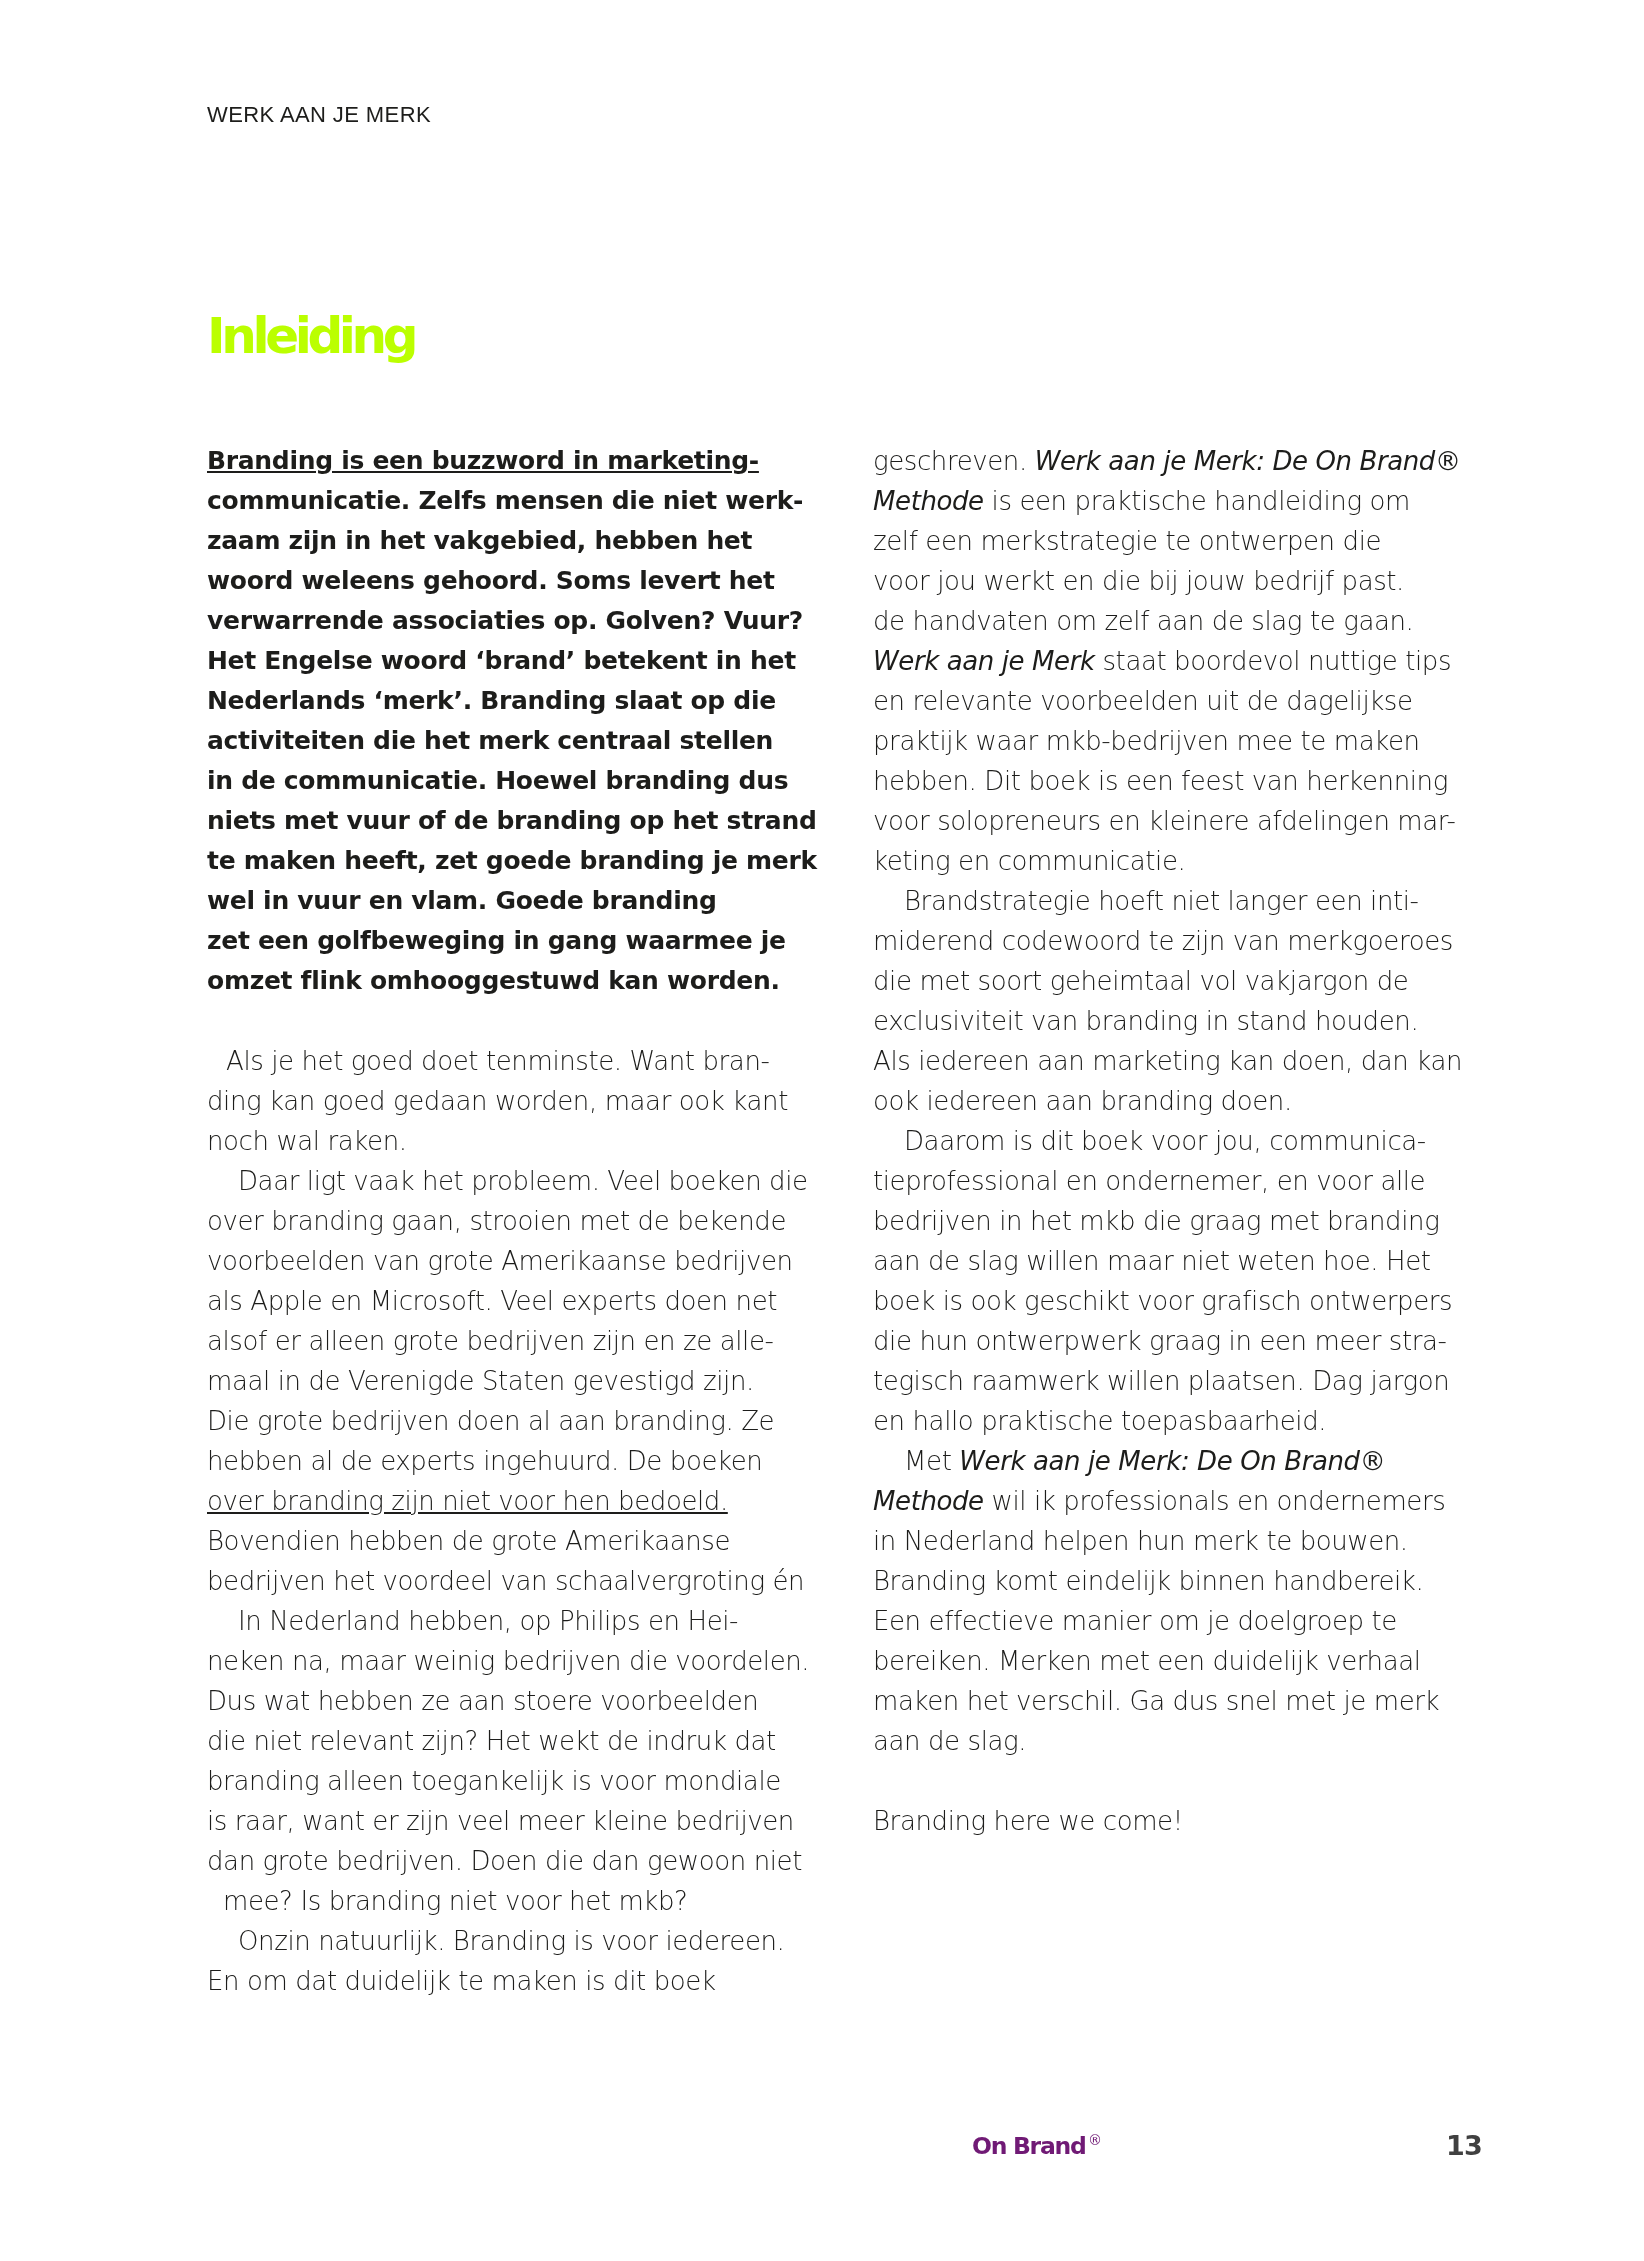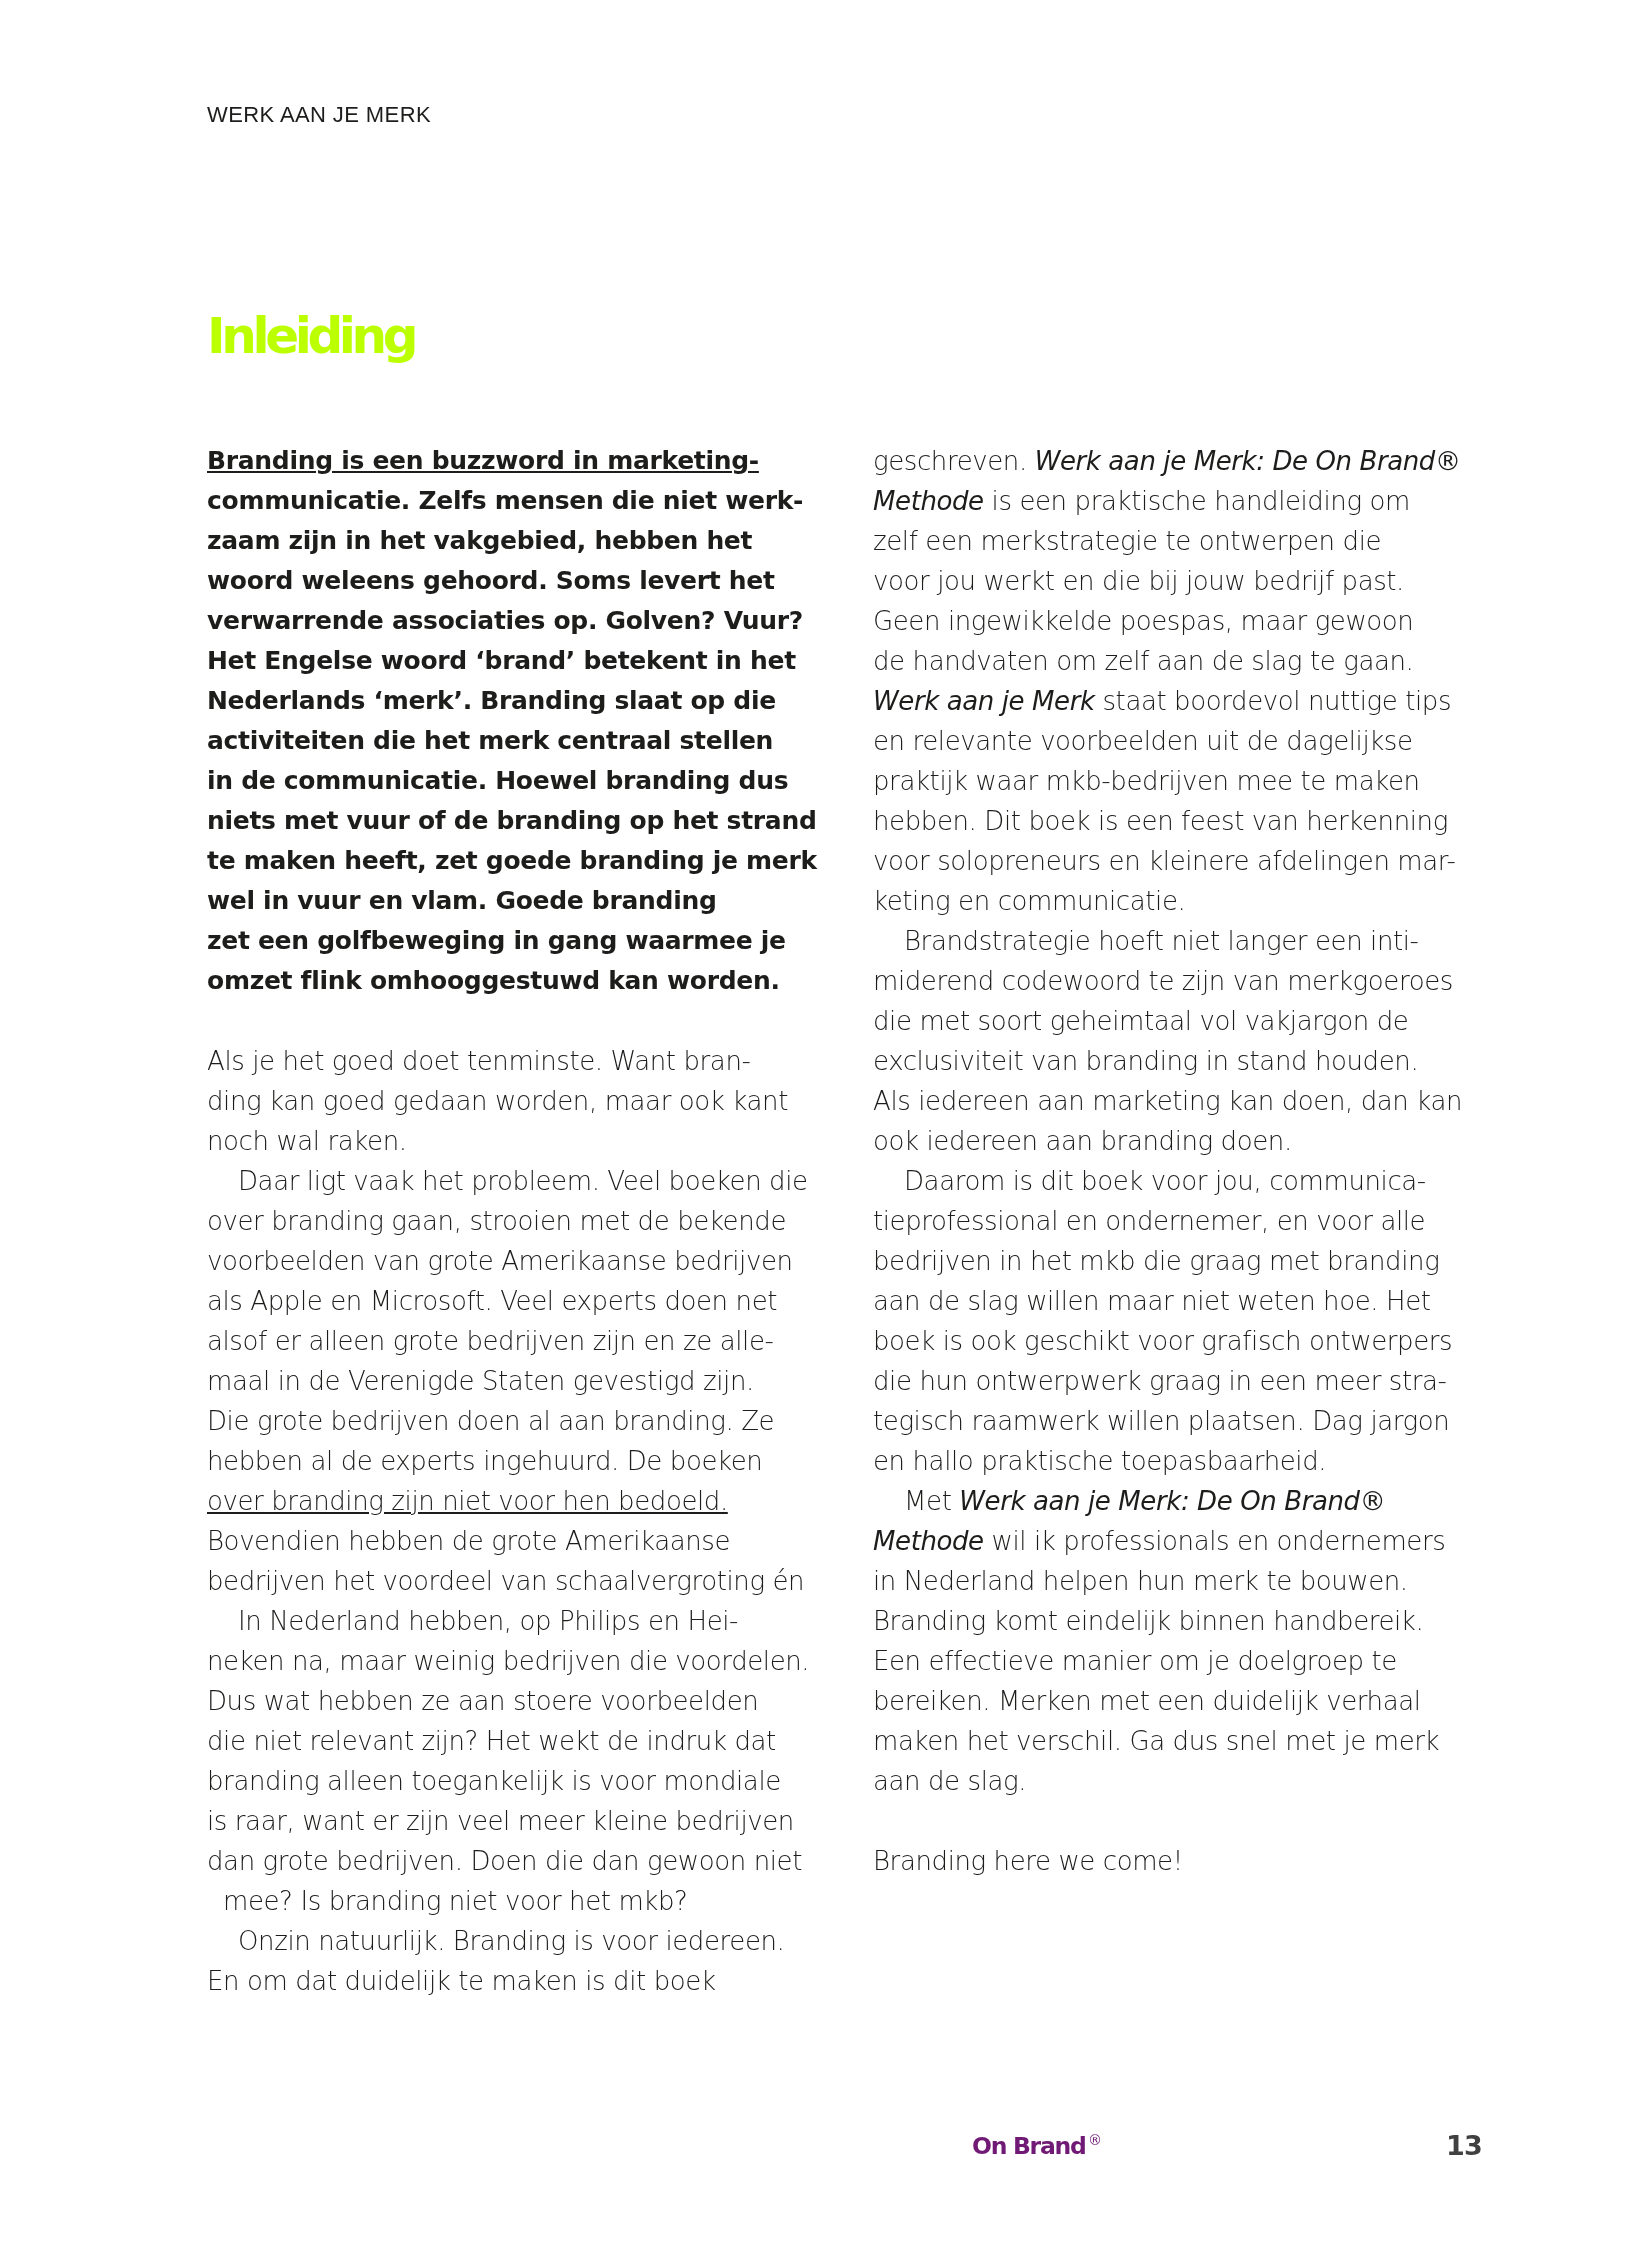--- a/index.html
+++ b/index.html
@@ -60,21 +60,21 @@
         <span class="line" style="text-indent: 0px;">activiteiten die het merk centraal stellen</span>
         <span class="line" style="text-indent: 0px;">in de communicatie. Hoewel branding dus</span>
         <span class="line" style="text-indent: 0px;">niets met vuur of de branding op het strand</span>
         <span class="line" style="text-indent: 0px;">te maken heeft, zet goede branding je merk</span>
         <span class="line" style="text-indent: 0px;">wel in vuur en vlam. Goede branding</span>
         <span class="line" style="text-indent: 0px;">zet een golfbeweging in gang waarmee je</span>
         <span class="line" style="text-indent: 0px;">omzet flink omhooggestuwd kan worden.</span>
       </p>
     <div id="left-paras">
         <p class="body-text gap">
-          <span class="line" style="text-indent: 0px;">Als je het goed doet tenminste. Want bran-</span>
+          <span class="line" style="text-indent: 0px; margin-left: 19px;">Als je het goed doet tenminste. Want bran-</span>
           <span class="line" style="text-indent: 0px;">ding kan goed gedaan worden, maar ook kant</span>
           <span class="line" style="text-indent: 0px;">noch wal raken.</span>
         </p>
         <p class="body-text indent">
           <span class="line">Daar ligt vaak het probleem. Veel boeken die</span>
           <span class="line" style="text-indent: 0px;">over branding gaan, strooien met de bekende</span>
           <span class="line" style="text-indent: 0px;">voorbeelden van grote Amerikaanse bedrijven</span>
           <span class="line" style="text-indent: 0px;">als Apple en Microsoft. Veel experts doen net</span>
           <span class="line" style="text-indent: 0px;">alsof er alleen grote bedrijven zijn en ze alle-</span>
           <span class="line" style="text-indent: 0px;">maal in de Verenigde Staten gevestigd zijn.</span>
@@ -100,21 +100,20 @@
         </p>
       </div>
   </div>
 
   <div class="col col-right body-text">
     <p>
       <span class="line"><span>geschreven. </span><em>Werk aan je Merk: De On Brand®</em></span>
       <span class="line"><em>Methode</em><span> is een praktische handleiding om</span></span>
       <span class="line">zelf een merkstrategie te ontwerpen die</span>
       <span class="line">voor jou werkt en die bij jouw bedrijf past.</span>
-      <span class="line">Geen ingewikkelde poespas, maar gewoon</span>
       <span class="line">de handvaten om zelf aan de slag te gaan.</span>
       <span class="line"><em>Werk aan je Merk</em><span> staat boordevol nuttige tips</span></span>
       <span id="p1-rest"><span class="line" style="text-indent: 0px;">en relevante voorbeelden uit de dagelijkse</span><span class="line" style="text-indent: 0px;">praktijk waar mkb-bedrijven mee te maken</span><span class="line" style="text-indent: 0px;">hebben. Dit boek is een feest van herkenning</span><span class="line" style="text-indent: 0px;">voor solopreneurs en kleinere afdelingen mar-</span><span class="line" style="text-indent: 0px;">keting en communicatie.</span></span>
     </p>
     <p class="indent" id="p2">
         <span class="line">Brandstrategie hoeft niet langer een inti-</span>
         <span class="line" style="text-indent: 0px;">miderend codewoord te zijn van merkgoeroes</span>
         <span class="line" style="text-indent: 0px;">die met soort geheimtaal vol vakjargon de</span>
         <span class="line" style="text-indent: 0px;">exclusiviteit van branding in stand houden.</span>
         <span class="line" style="text-indent: 0px;">Als iedereen aan marketing kan doen, dan kan</span>

